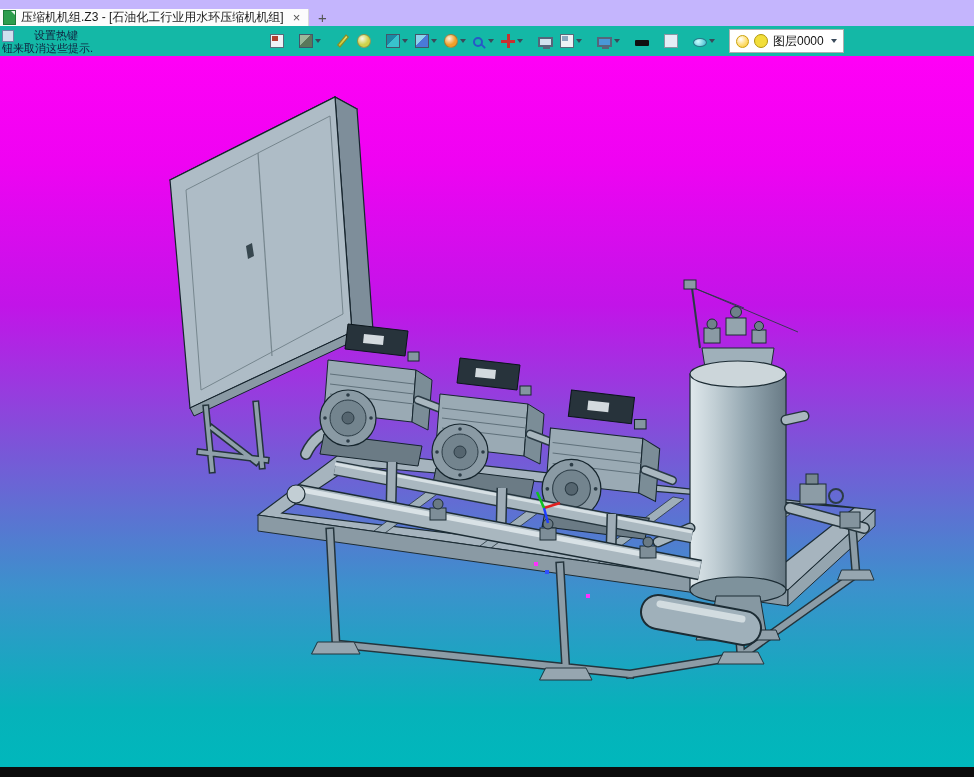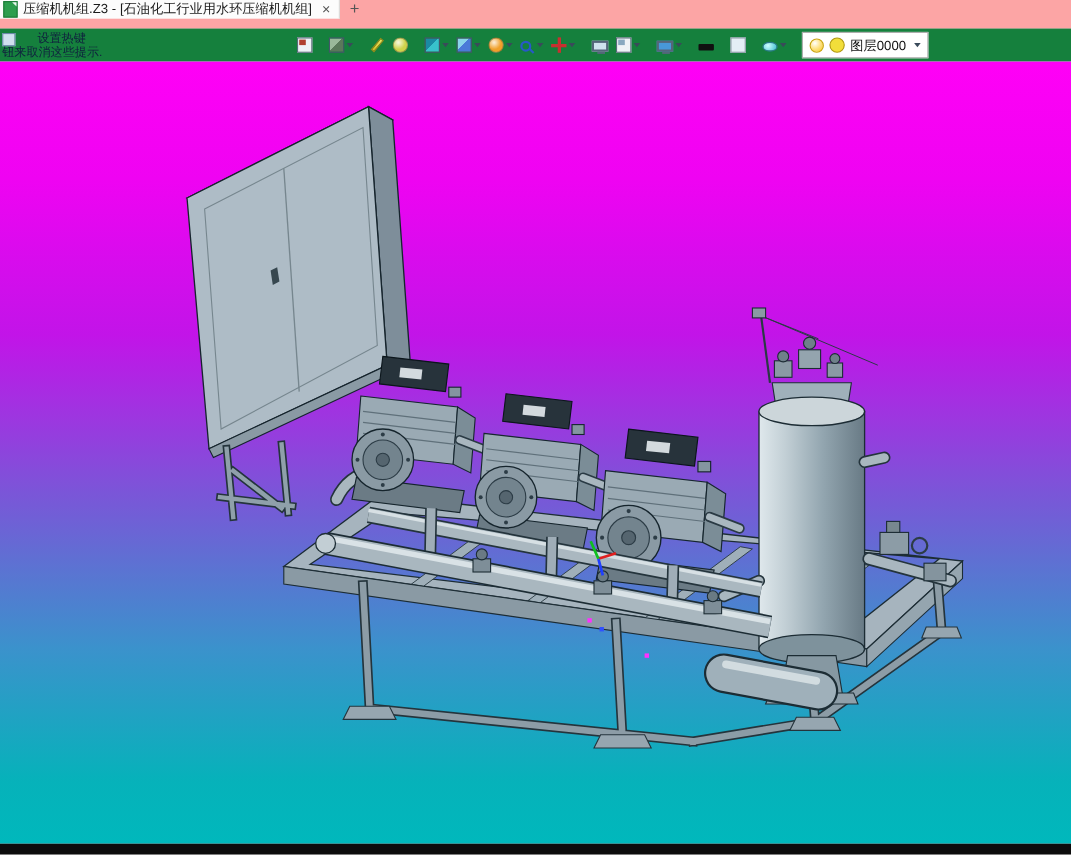--- a/index.html
+++ b/index.html
@@ -1,29 +1,29 @@
 <!DOCTYPE html>
 <html><head>
 <meta charset="utf-8">
 <style>
   html,body{margin:0;padding:0}
   body{width:974px;height:777px;overflow:hidden;font-family:"Liberation Sans",sans-serif;background:#fff}
   .app{position:relative;width:974px;height:777px}
 
   
-  .tabbar{position:absolute;top:0;left:0;width:974px;height:26px;background:#fca5a5;border-bottom:1px solid #d9d9d7;display:flex;align-items:flex-start}
+  .tabbar{position:absolute;top:0;left:0;width:974px;height:26px;background:#c4b5fd;border-bottom:1px solid #d9d9d7;display:flex;align-items:flex-end}
   .tab{display:flex;align-items:center;gap:5px;background:#fcfcfc;border-right:1px solid #d9d9d7;padding:0 6px 0 3px;max-width:320px}
   .doc-icon{width:11px;height:13px;background:#2e9e4e;border:1px solid #1d7a38;position:relative;flex:0 0 auto}
   .doc-icon::after{content:"";position:absolute;right:0;top:0;border-left:4px solid transparent;border-top:4px solid #eaf6ee}
   .tab-title{font-size:12px;color:#1a1a1a;white-space:nowrap;overflow:hidden}
   .tab-close{font-size:13px;color:#555;margin-left:2px;padding:0 2px}
   .newtab{width:26px;display:flex;align-items:center;justify-content:center;color:#555;font-size:15px}
 
   
-  .toolbar{position:absolute;top:26px;left:0;width:974px;height:30px;background:#15803d}
+  .toolbar{position:absolute;top:26px;left:0;width:974px;height:30px;background:#14b8a6}
   .tb-row{position:absolute;left:265px;top:2px;height:26px;display:flex;align-items:center}
   .tb-btn{display:flex;align-items:center;padding:2px;margin-left:3px}
   .tb-btn.gap{margin-left:11px}
   .caret{width:0;height:0;border-left:3px solid transparent;border-right:3px solid transparent;border-top:4px solid #3a4a5a;margin-left:2px}
   .icon-shape{width:14px;height:14px;display:inline-block;position:relative;box-sizing:border-box}
   .icon-shape.square{background:var(--c);border:1px solid #8a98a4}
   .icon-shape.circle{background:radial-gradient(circle at 35% 30%,rgba(255,255,255,.85),rgba(255,255,255,0) 55%),var(--c);border-radius:50%;border:1px solid rgba(90,90,60,.5)}
   .icon-shape.cube{background:linear-gradient(135deg,var(--c2,#89a) 0 45%,var(--c) 45% 100%);border:1px solid #44566a}
   .icon-shape.bar{height:6px;margin-top:4px;background:var(--c);border-radius:1px}
   .icon-shape.lens{height:9px;margin-top:3px;background:radial-gradient(circle at 35% 35%,#cff,var(--c));border-radius:50%;border:1px solid #2a7a8a}

